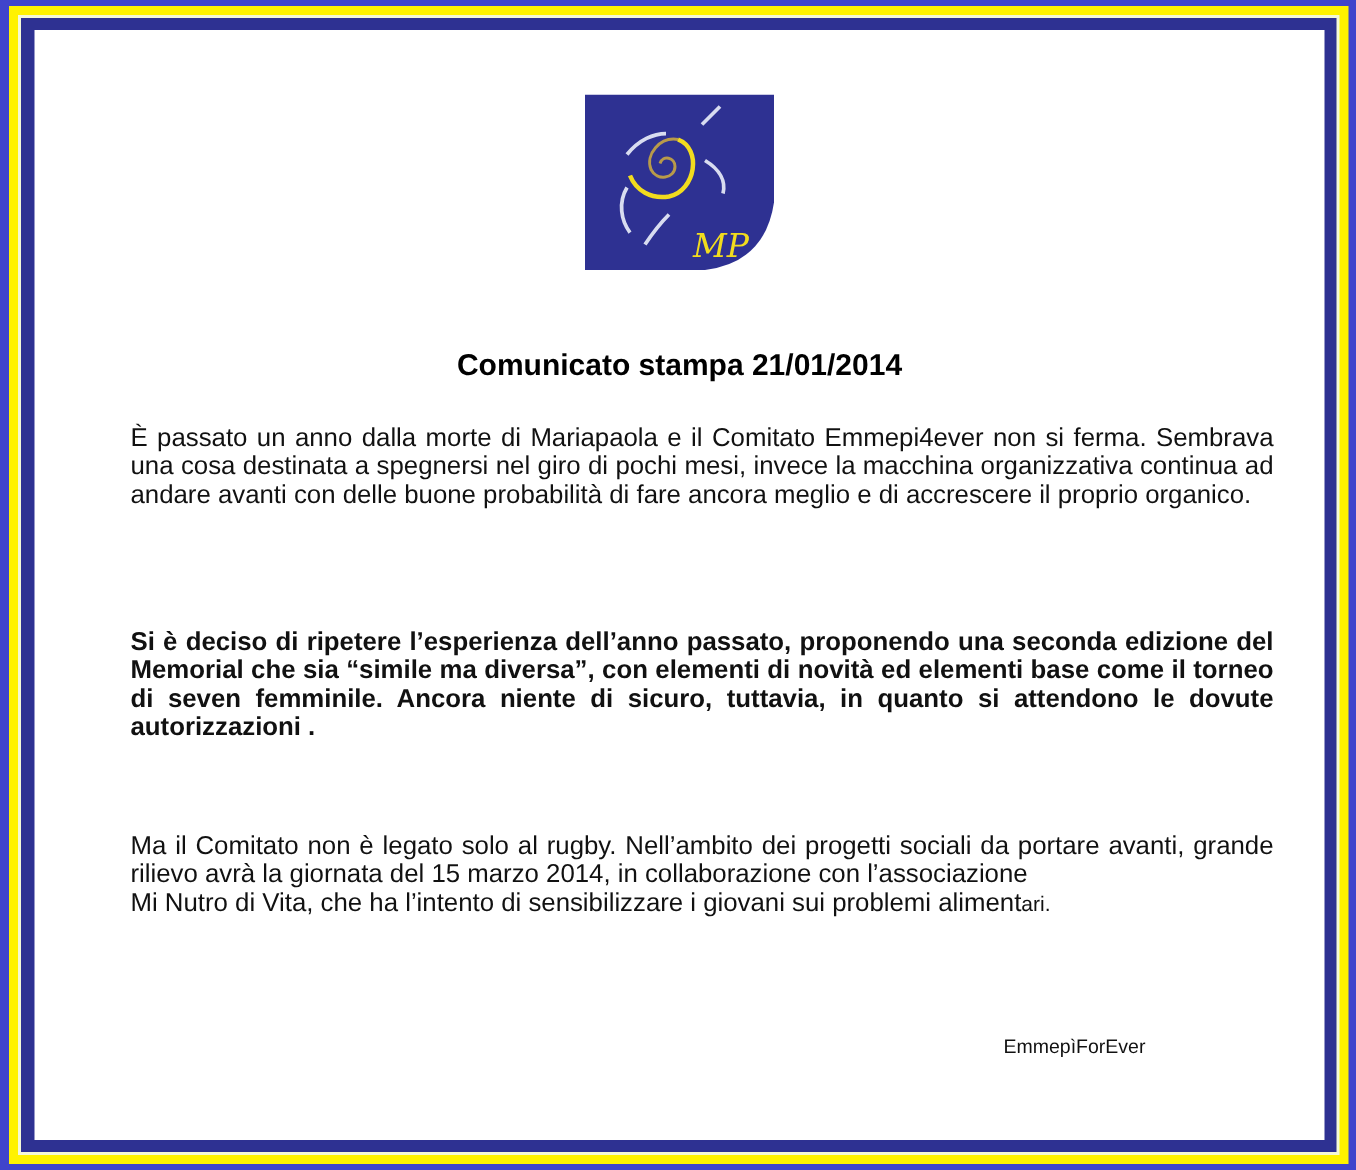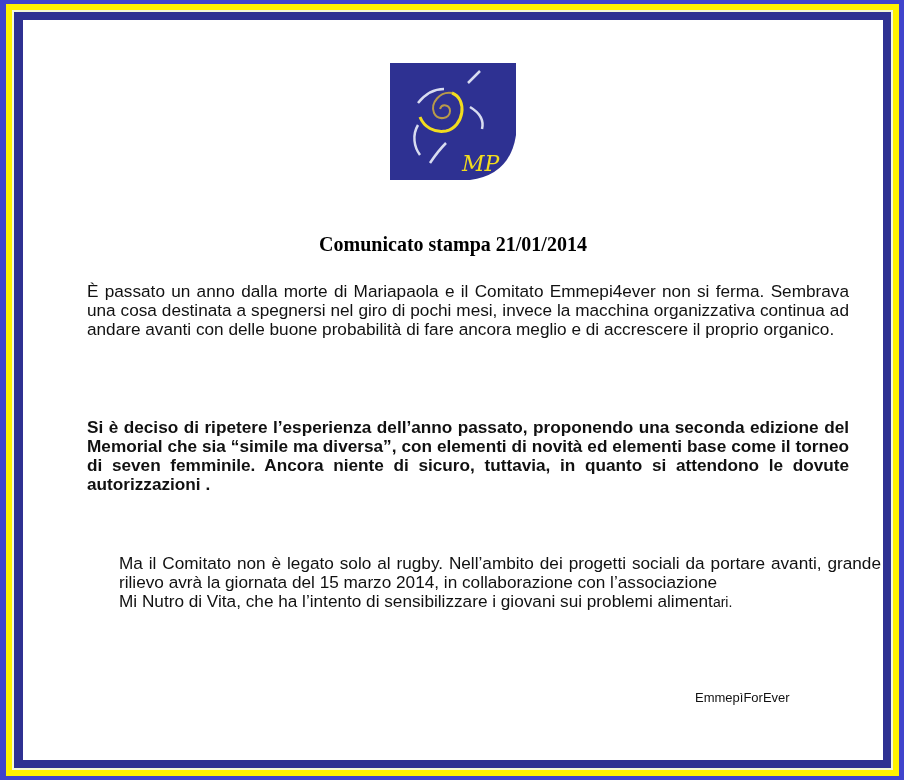--- a/index.html
+++ b/index.html
@@ -2,29 +2,29 @@
 <html><head>
 <meta charset="utf-8">
 <style>
   html, body { margin:0; padding:0; }
   body { width:904px; height:780px; background:#4044cc; position:relative; overflow:hidden; font-family:"Liberation Sans", sans-serif; }
   .frame-yellow { position:absolute; left:6px; top:4px; right:5px; bottom:4px; background:#fff200; }
   .frame-light { position:absolute; left:12px; top:10px; right:11px; bottom:10px; background:#f4f8d8; }
   .frame-navy { position:absolute; left:14px; top:12px; right:13px; bottom:12px; background:#2e3192; }
   .page { position:absolute; left:23px; top:20px; right:21px; bottom:20px; background:#ffffff; }
   .logo { position:absolute; left:367px; top:43px; width:126px; height:117px; }
-  .title { position:absolute; left:0; right:0; top:213px; text-align:center; font-size:20px; font-weight:bold; color:#000; font-family:Liberation Serif, serif; }
+  .title { position:absolute; left:0; right:0; top:213px; text-align:center; font-size:20px; font-weight:bold; color:#000; font-family:Liberation Sans, sans-serif; }
   .body-text { position:absolute; left:64px; width:762px; font-size:17.2px; line-height:19px; color:#111; text-align:justify; }
   .p1 { top:262px; }
   .p2 { top:398px;font-weight:bold; }
-  .p3 { top:534px;margin-left:32px; }
+  .p3 { top:534px; }
   .body-text p { margin:0; }
   .last-line { text-align-last:left; }
   .small-tail { font-size:14px; }
-  .signature { position:absolute; left:672px; top:670px; font-size:13px; color:#111; }
+  .signature { position:absolute; left:646px; top:670px; font-size:13px; color:#111; }
 </style>
 </head>
 <body>
 
 <div class="frame-yellow"></div>
 <div class="frame-light"></div>
 <div class="frame-navy"></div>
 
 <div class="page">
 

